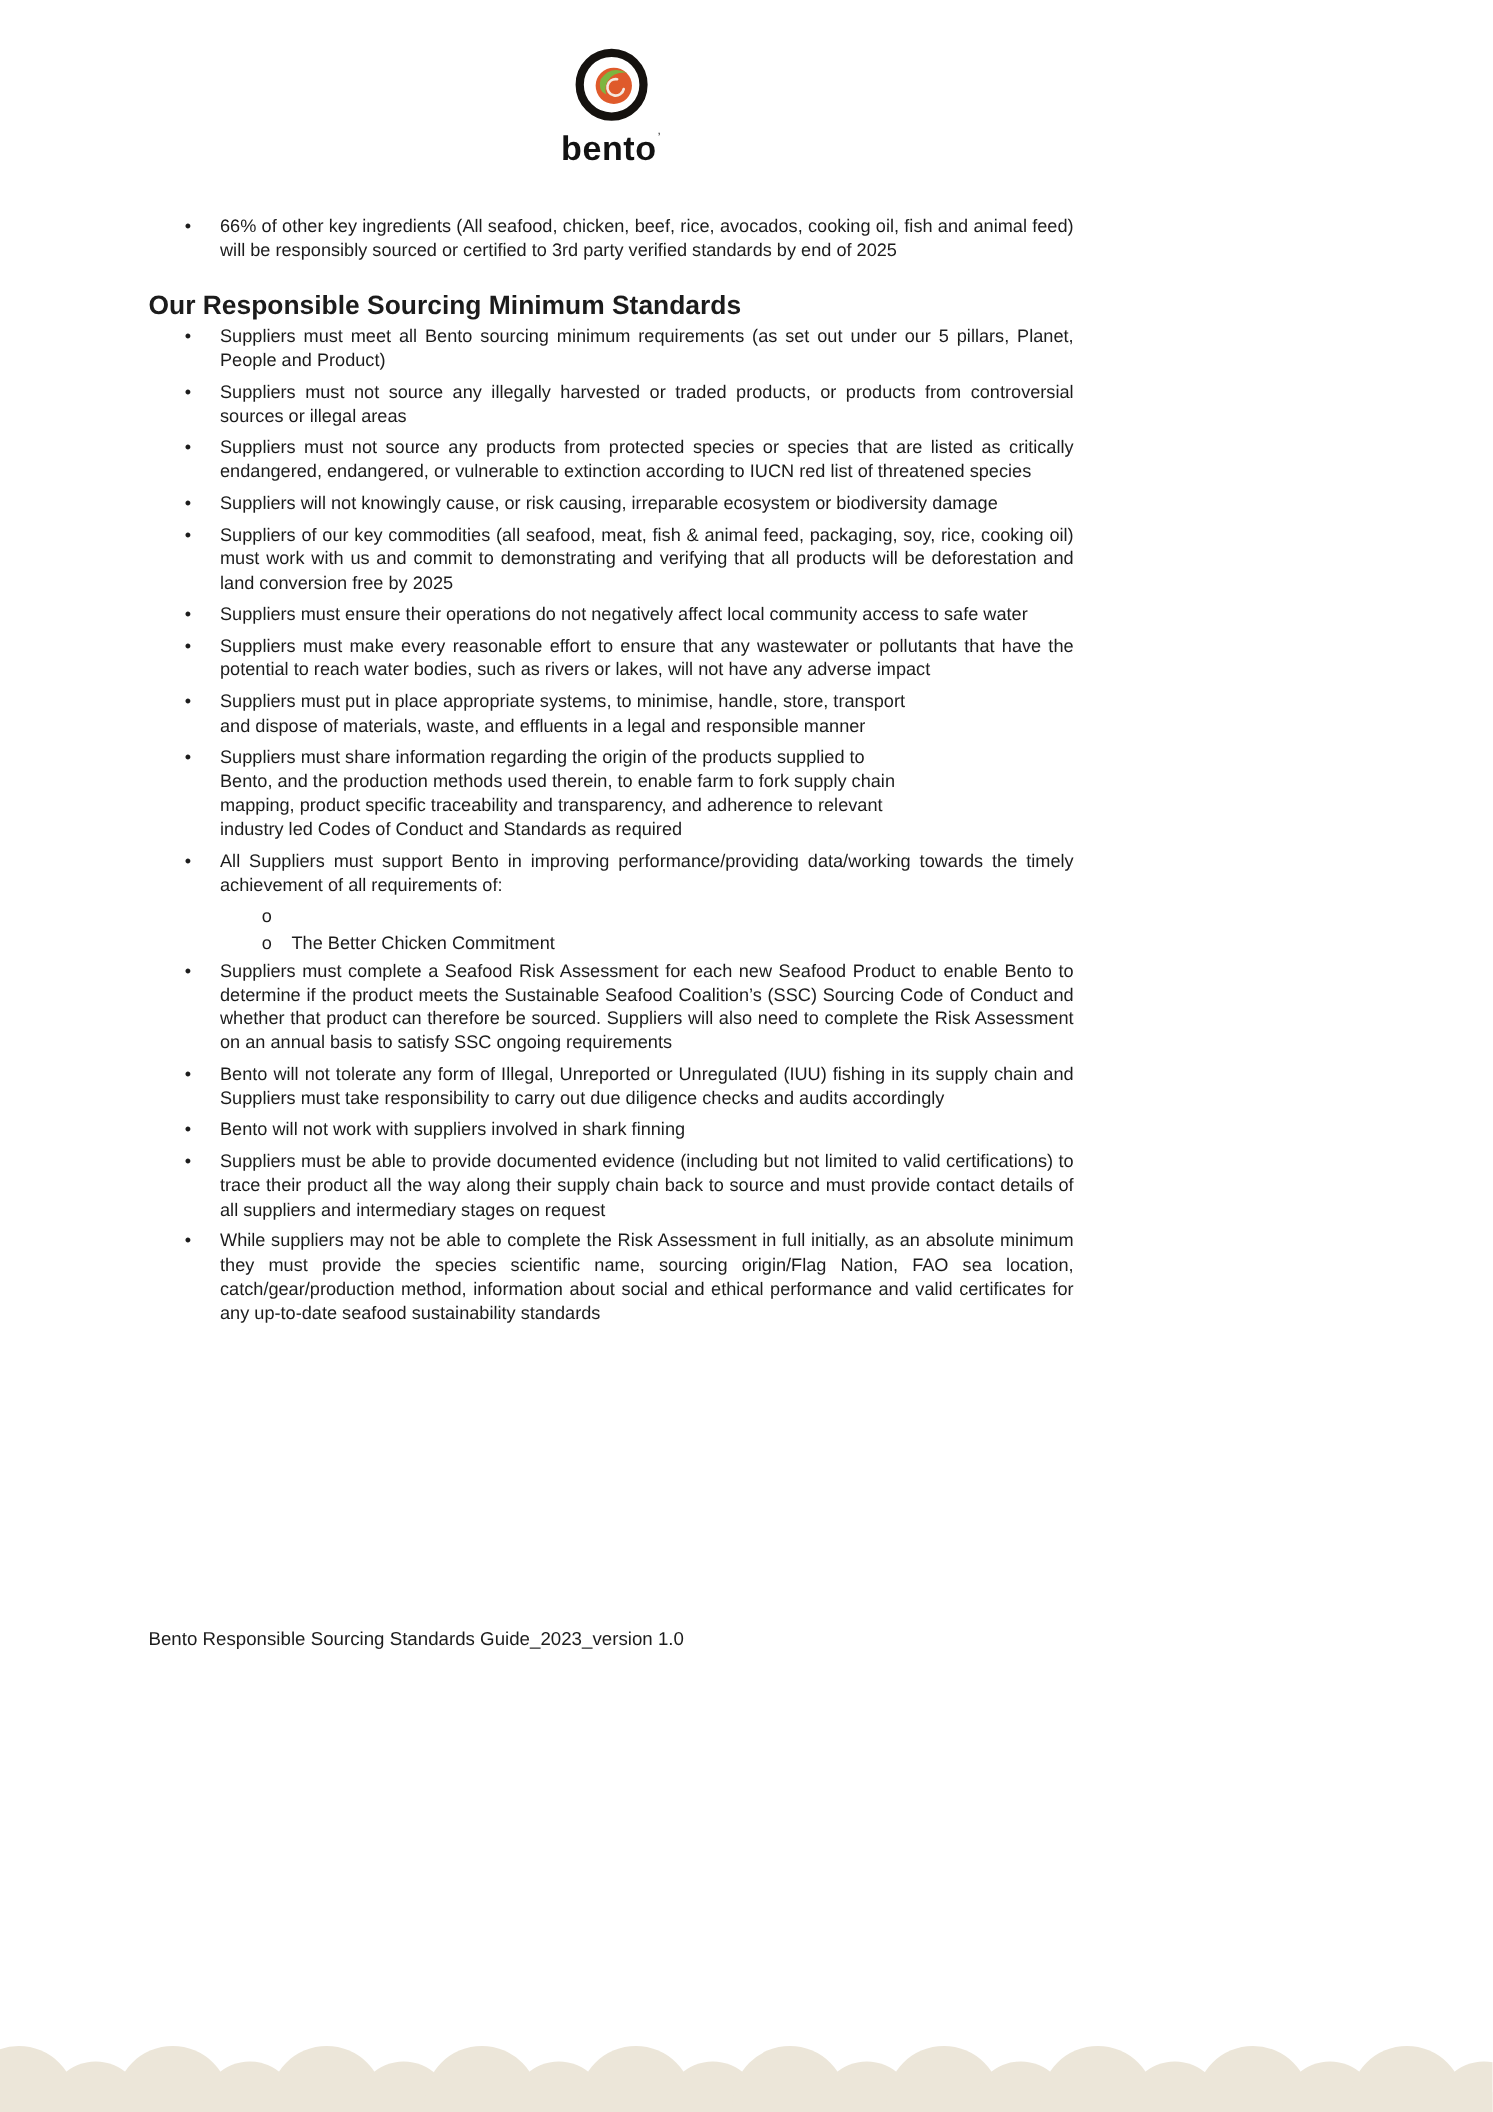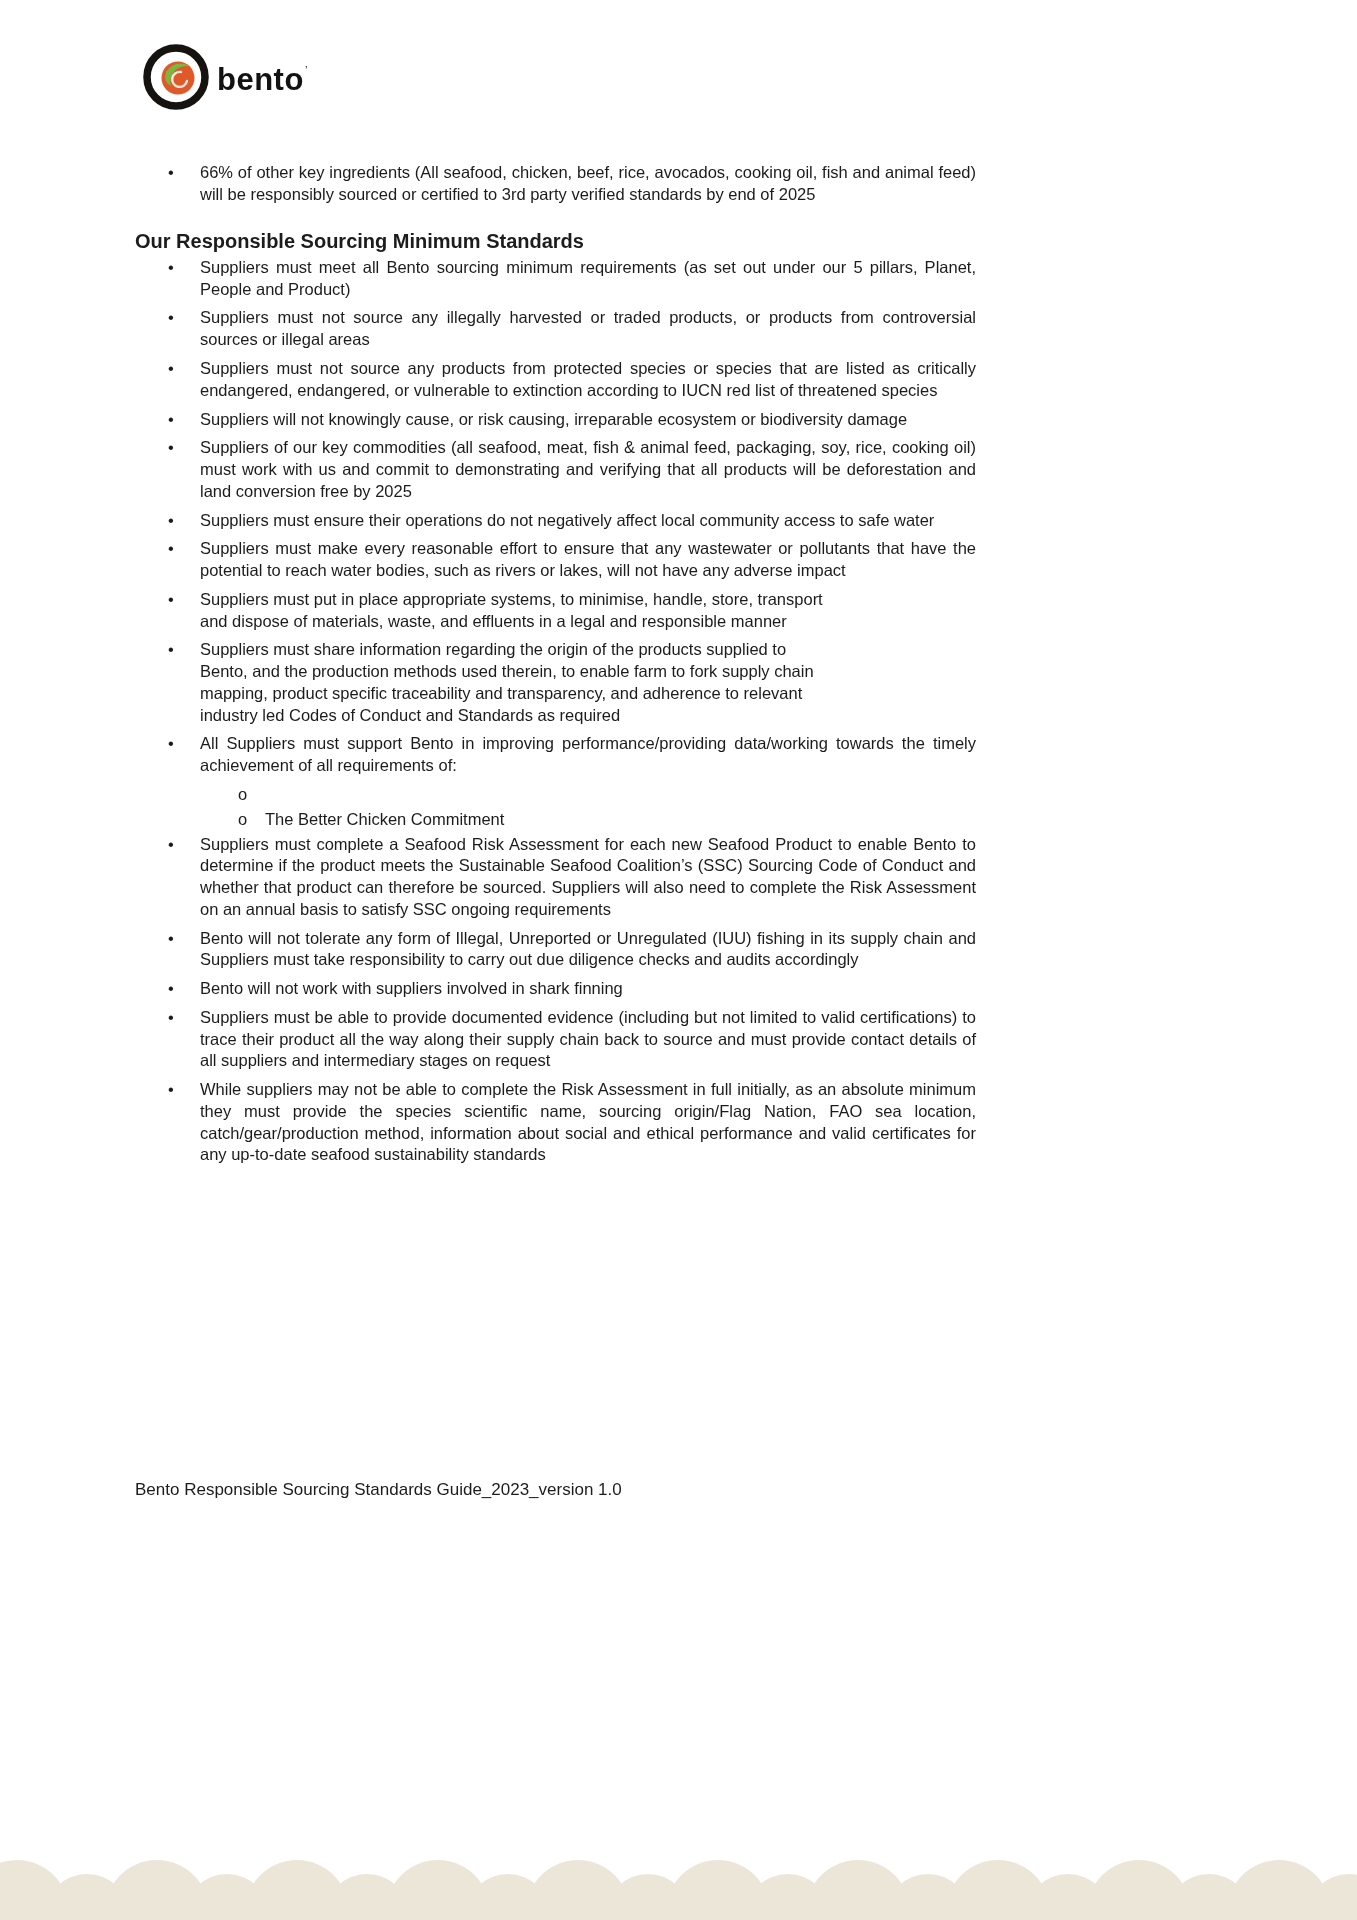--- a/index.html
+++ b/index.html
@@ -17,21 +17,21 @@
     overflow: hidden;
   }
   .content {
     width: 841px;
     margin-left: 135px;
     padding-top: 40px;
   }
   
   .logo-wrap {
     display: flex;
-    flex-direction: row;
+    flex-direction: column;
     align-items: center;
     margin-bottom: 46px;
   }
   .logo-icon { display: block; }
   .brand {
     display: flex;
     align-items: flex-start;
     font-size: 31px;
     font-weight: 700;
     letter-spacing: 0.5px;
@@ -43,21 +43,21 @@
     font-size: 11px;
     line-height: 1;
     margin-top: 1px;
     margin-left: 1px;
     font-weight: 400;
   }
   
   .doc { font-size: 16.5px; line-height: 1.32; }
   .heading {
     font-weight: 700;
-    font-size: 20px;
+    font-size: 24px;
     margin-top: 22px;
     margin-bottom: 3px;
   }
   .subheading {
     font-size: 17px;
     text-decoration: underline;
     margin-bottom: 9px;
   }
   .subheading.seafood { margin-top: 26px; }
   .li {

